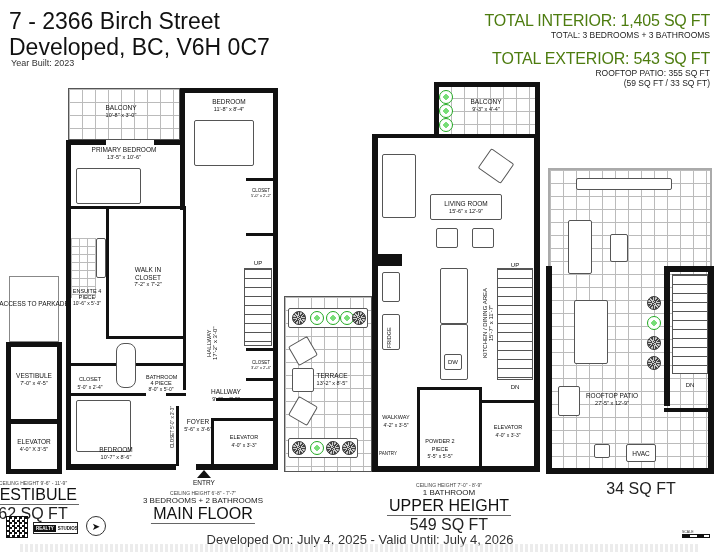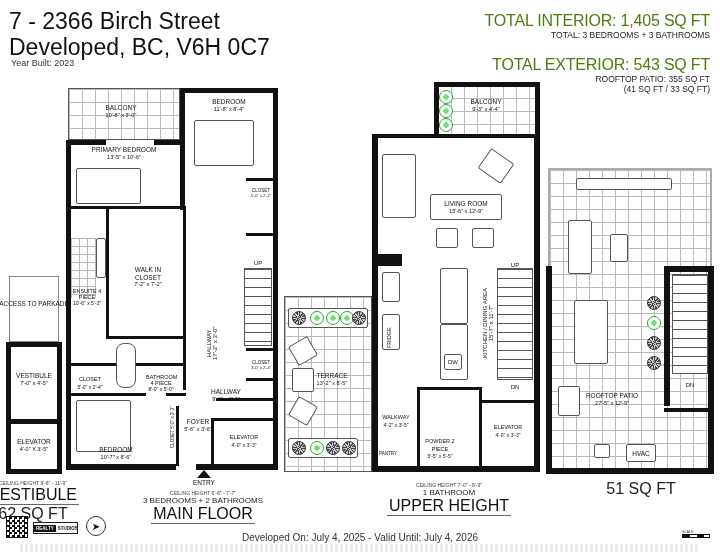--- a/index.html
+++ b/index.html
@@ -23,21 +23,21 @@
   .furn { position: absolute; border: 1px solid #555; background: #fff; border-radius: 2px; }
   .plant { position: absolute; width: 14px; height: 14px; border-radius: 50%; border: 1px solid #2a2; background: radial-gradient(circle, #7d7 0 30%, #fff 31%); }
   .plantd { position: absolute; width: 14px; height: 14px; border-radius: 50%; border: 1px solid #333; background: repeating-conic-gradient(#444 0 15deg, #ccc 15deg 30deg); }
 
   .floor-title { position: absolute; text-align: center; transform: translateX(-50%); }
   .ft-small { font-size: 5px; color: #444; }
   .ft-mid { font-size: 8px; color: #222; }
   .ft-name { font-size: 16px; line-height: 18px; border-bottom: 1px solid #666; display: inline-block; padding: 0 2px; color: #111; }
   .ft-area { font-size: 16px; line-height: 18px; color: #222; }
 
-  .dev { left: 0; right: 0; top: 532px; text-align: center; font-size: 10px; color: #333; }
+  .dev { left: 0; right: 0; top: 532px; text-align: center; font-size: 13px; color: #333; }
   .fine { left: 20px; right: 20px; top: 544px; height: 8px; background: repeating-linear-gradient(90deg, #e4e4e4 0 3px, transparent 3px 5px); opacity: .7; }
   .qr { left: 6px; top: 516px; width: 22px; height: 22px; background: repeating-conic-gradient(#111 0 25%, #fff 0 50%) 0 0/5px 5px; border: 1px solid #111; }
   .logo { left: 33px; top: 522px; width: 45px; height: 12px; border: 1px solid #222; font-size: 4.5px; display: flex; align-items: center; }
   .logo .a { background: #111; color: #fff; padding: 1px 2px; font-weight: bold; }
   .logo .b { padding: 0 2px; font-weight: bold; }
   .compass { left: 86px; top: 516px; width: 20px; height: 20px; border: 1px solid #333; border-radius: 50%; font-size: 10px; display: flex; align-items: center; justify-content: center; }
   .scale { right: 10px; top: 530px; width: 28px; }
   .scale .t { font-size: 3.5px; color: #333; }
   .scale .bar { height: 4px; background: repeating-linear-gradient(90deg, #111 0 7px, #fff 7px 14px); border: 1px solid #111; }
   .entry-arrow { width: 0; height: 0; border-left: 7px solid transparent; border-right: 7px solid transparent; border-bottom: 8px solid #111; }
@@ -45,23 +45,23 @@
 </head>
 <body>
 
 <div class="abs addr1">7 - 2366 Birch Street</div>
 <div class="abs addr2">Developed, BC, V6H 0C7</div>
 <div class="abs year">Year Built: 2023</div>
 
 <div class="abs tot" style="top:12px;">
   <div class="tot-big"><span>TOTAL INTERIOR:</span> <span>1,405 SQ FT</span></div>
   <div class="tot-small">TOTAL: 3 BEDROOMS + 3 BATHROOMS</div>
-  <div class="tot-big" style="margin-top:16px"><span>TOTAL EXTERIOR:</span> <span>543 SQ FT</span></div>
+  <div class="tot-big" style="margin-top:10px"><span>TOTAL EXTERIOR:</span> <span>543 SQ FT</span></div>
   <div class="tot-small">ROOFTOP PATIO: 355 SQ FT</div>
-  <div class="tot-small">(41 SQ FT / 33 SQ FT)</div>
+  <div class="tot-small">(59 SQ FT / 33 SQ FT)</div>
 </div>
 
 <div class="abs" style="left:6px;top:276px;width:56px;height:198px;">
   <div class="room" style="left:3px;top:0;width:50px;height:66px;border-color:#888;"></div>
   <div class="wall" style="left:0;top:66px;width:56px;height:5px;"></div>
   <div class="wall" style="left:0;top:66px;width:5px;height:132px;"></div>
   <div class="wall" style="left:51px;top:66px;width:5px;height:132px;"></div>
   <div class="wall" style="left:0;top:143px;width:56px;height:5px;"></div>
   <div class="wall" style="left:0;top:193px;width:56px;height:5px;"></div>
   <div class="lbl" style="left:28px;top:24px;"><span>ACCESS TO PARKADE</span></div>
@@ -217,23 +217,24 @@
 </div>
 <div class="floor-title" style="left:203px;top:490px;">
   <div class="ft-small">CEILING HEIGHT 6'-8" - 7'-7"</div>
   <div class="ft-mid">3 BEDROOMS + 2 BATHROOMS</div>
   <div class="ft-name">MAIN FLOOR</div>
 </div>
 <div class="floor-title" style="left:449px;top:482px;">
   <div class="ft-small">CEILING HEIGHT 7'-0" - 8'-9"</div>
   <div class="ft-mid">1 BATHROOM</div>
   <div class="ft-name">UPPER HEIGHT</div>
+  <div class="ft-area">549 SQ FT</div>
 </div>
 <div class="floor-title" style="left:641px;top:480px;">
-  <div class="ft-area">51 SQ FT</div>
+  <div class="ft-area">34 SQ FT</div>
 </div>
 
 <div class="abs qr"></div>
 <div class="abs logo">
     <span class="a">REALTY</span>
     <span class="b">STUDIOS</span>
   </div>
 <div class="abs compass">➤</div>
 <div class="abs dev">Developed On: July 4, 2025 - Valid Until: July 4, 2026</div>
 <div class="abs fine"></div>

